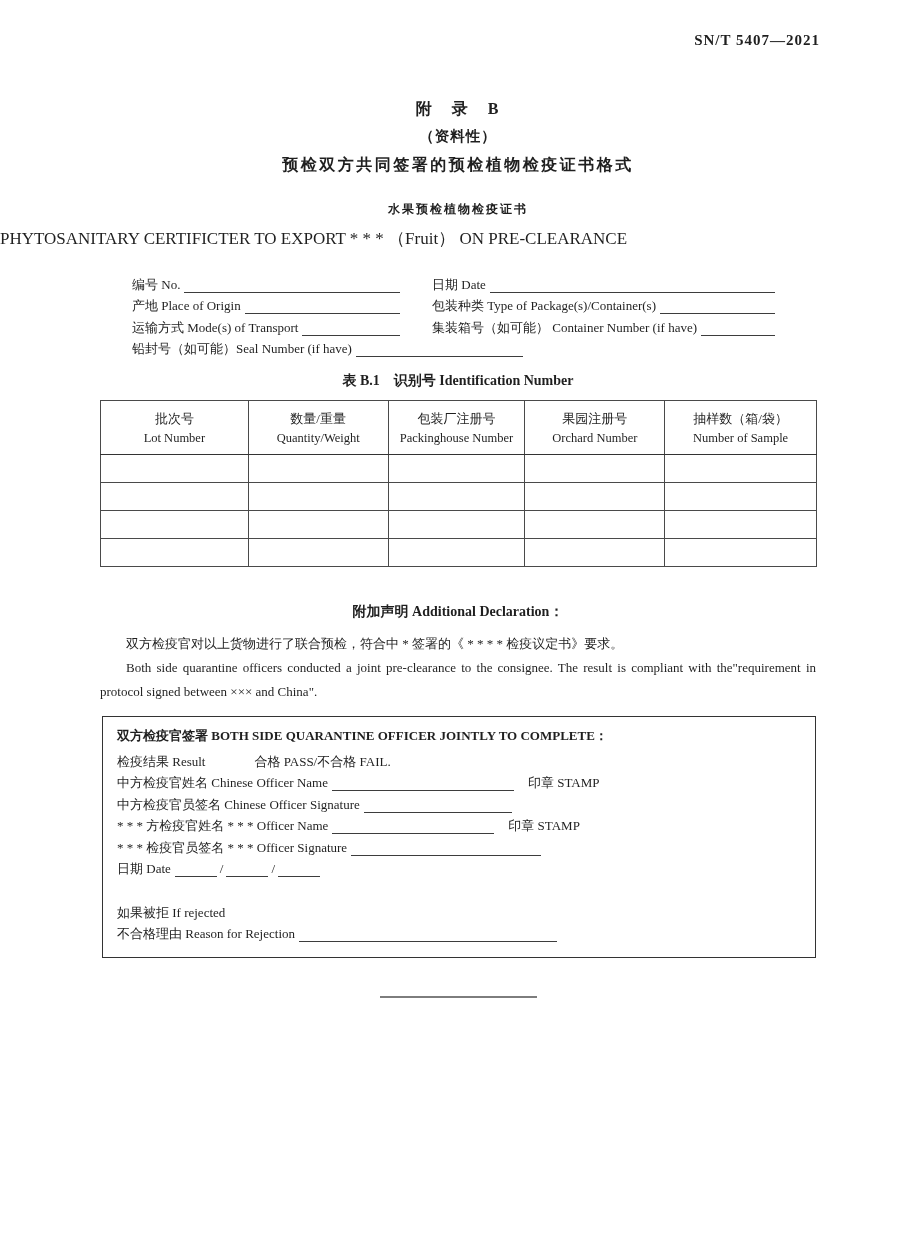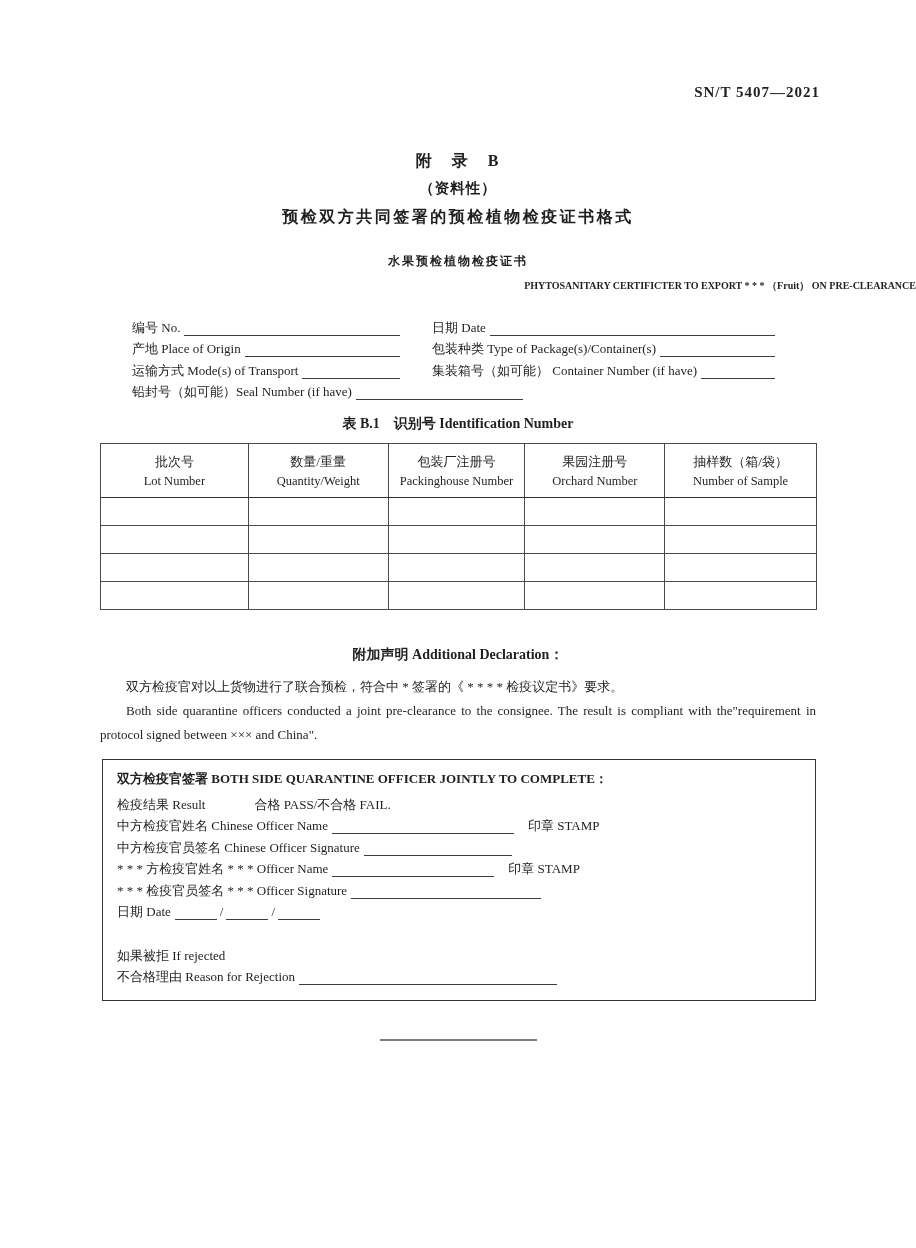--- a/index.html
+++ b/index.html
@@ -3,28 +3,28 @@
 <meta charset="utf-8">
 <style>
   * { margin:0; padding:0; box-sizing:border-box; }
   html,body { background:#ffffff; }
   body {
     width:916px; height:1248px; overflow:hidden; position:relative;
     font-family:"Liberation Serif","DejaVu Serif",serif;
     color:#1f1f1f;
   }
   .docnum {
-    padding-top:84px; padding-right:96px; text-align:right;
+    padding-top:32px; padding-right:96px; text-align:right;
     font-weight:bold; font-size:15px; letter-spacing:1px;
   }
   .t-appendix { margin-top:50px; text-align:center; font-weight:bold; font-size:16px; letter-spacing:2px; }
   .t-informative { margin-top:7px; text-align:center; font-weight:bold; font-size:14.5px; letter-spacing:1px; }
   .t-subtitle { margin-top:9px; text-align:center; font-weight:bold; font-size:16px; letter-spacing:2.5px; }
   .t-cert-cn { margin-top:25px; text-align:center; font-weight:bold; font-size:12px; letter-spacing:2px; }
-  .t-cert-en { margin-top:9px; text-align:right; font-weight:bold; font-size:10px; }
+  .t-cert-en { margin-top:9px; text-align:left; font-weight:normal; font-size:17px; }
 
   .form { margin:21px 141px 0 132px; font-size:13px; }
   .form-row { display:flex; height:21.5px; align-items:flex-end; }
   .fcell-left { width:268px; margin-right:32px; display:flex; align-items:flex-end; }
   .fcell-right { flex:1; display:flex; align-items:flex-end; }
   .flabel { white-space:nowrap; padding-right:4px; line-height:17px; }
   .ul { display:inline-block; border-bottom:1px solid #3d3d3d; height:15px; flex:1; }
   .ul-fix { display:inline-block; border-bottom:1px solid #3d3d3d; height:15px; }
 
   .tbl-caption { margin-top:15px; text-align:center; font-weight:bold; font-size:14px; }

